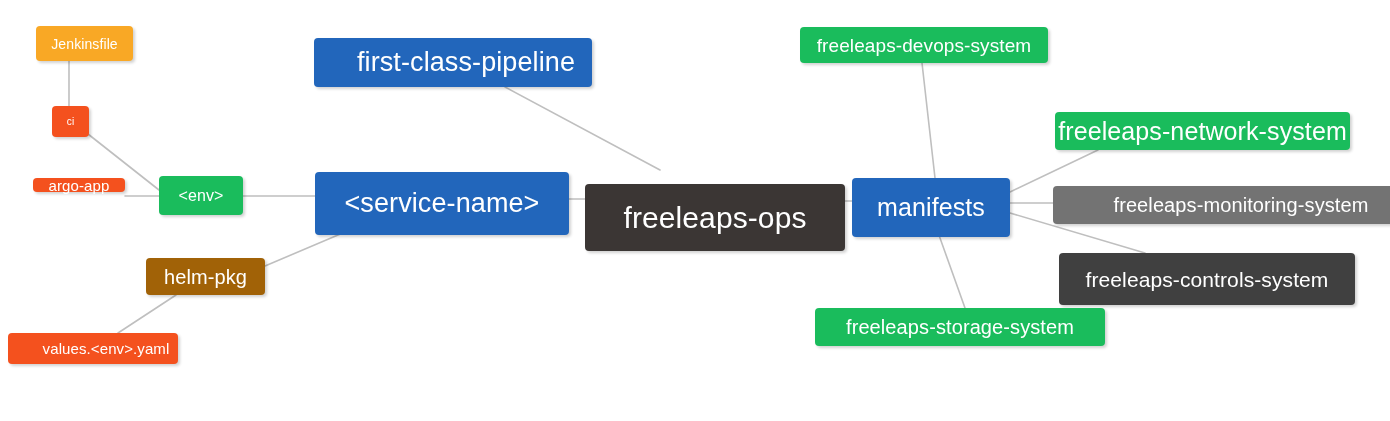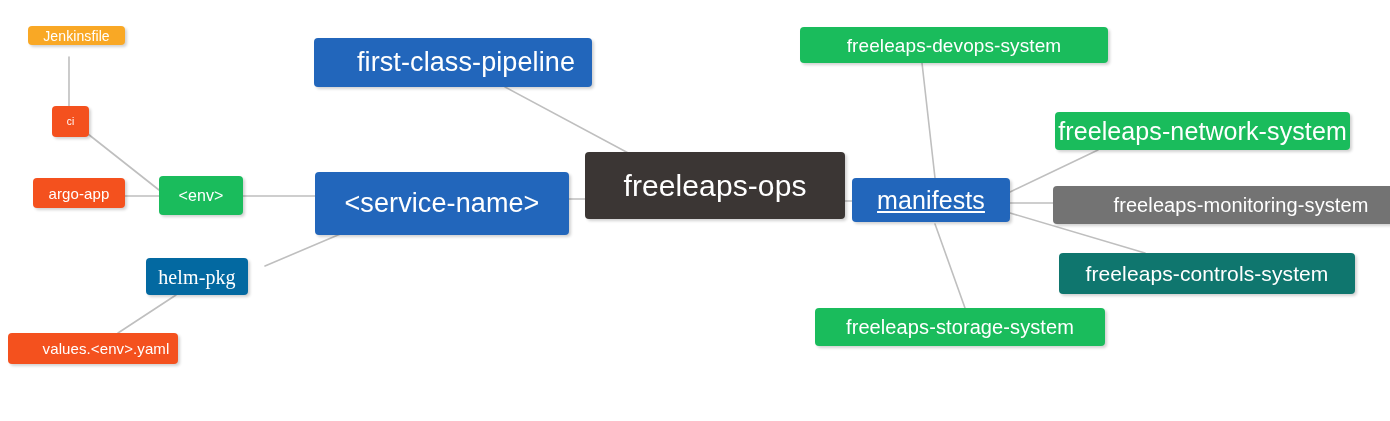--- a/index.html
+++ b/index.html
@@ -60,59 +60,59 @@
       <line x1="371" y1="221" x2="265" y2="266" stroke="#bfbfbf" stroke-width="1.6" stroke-linecap="round"></line>
       <line x1="176" y1="295" x2="118" y2="333" stroke="#bfbfbf" stroke-width="1.6" stroke-linecap="round"></line>
       <line x1="845" y1="201" x2="852" y2="201" stroke="#bfbfbf" stroke-width="1.6" stroke-linecap="round"></line>
       <line x1="935" y1="178" x2="922" y2="63" stroke="#bfbfbf" stroke-width="1.6" stroke-linecap="round"></line>
       <line x1="1010" y1="192" x2="1098" y2="150" stroke="#bfbfbf" stroke-width="1.6" stroke-linecap="round"></line>
       <line x1="1010" y1="203" x2="1053" y2="203" stroke="#bfbfbf" stroke-width="1.6" stroke-linecap="round"></line>
       <line x1="1010" y1="213" x2="1145" y2="253" stroke="#bfbfbf" stroke-width="1.6" stroke-linecap="round"></line>
       <line x1="935" y1="224" x2="965" y2="308" stroke="#bfbfbf" stroke-width="1.6" stroke-linecap="round"></line>
     </svg>
   <div id="node-layer">
-      <div class="node" style="left: 28px; top: 26px; width: 97px; height: 19px; background: rgb(249, 168, 37); font-size: 14px;">
+      <div class="node" style="left: 36px; top: 26px; width: 97px; height: 35px; background: rgb(249, 168, 37); font-size: 14px;">
         <span>Jenkinsfile</span>
       </div>
       <div class="node" style="left: 52px; top: 106px; width: 37px; height: 31px; background: rgb(244, 81, 30); font-size: 10px;">
         <span>ci</span>
       </div>
-      <div class="node" style="left: 33px; top: 178px; width: 92px; height: 30px; background: rgb(244, 81, 30); font-size: 15px; text-align: center;">
+      <div class="node" style="left: 33px; top: 178px; width: 92px; height: 14px; background: rgb(244, 81, 30); font-size: 15px; text-align: center;">
         <span>argo-app</span>
       </div>
       <div class="node" style="left: 159px; top: 176px; width: 84px; height: 39px; background: rgb(26, 188, 92); font-size: 16px;">
         <span>&lt;env&gt;</span>
       </div>
       <div class="node" style="left: 314px; top: 38px; width: 278px; height: 49px; background: rgb(34, 102, 187); font-size: 27px; padding-left: 36px;">
         <span>first-class-pipeline</span>
       </div>
       <div class="node" style="left: 315px; top: 172px; width: 254px; height: 63px; background: rgb(34, 102, 187); font-size: 27px;">
         <span>&lt;service-name&gt;</span>
       </div>
-      <div class="node" style="left: 585px; top: 152px; width: 260px; height: 67px; background: rgb(59, 54, 52); font-size: 30px;">
+      <div class="node" style="left: 585px; top: 184px; width: 260px; height: 67px; background: rgb(59, 54, 52); font-size: 30px;">
         <span>freeleaps-ops</span>
       </div>
-      <div class="node" style="left: 852px; top: 178px; width: 158px; height: 44px; background: rgb(34, 102, 187); font-size: 25px; text-decoration: underline;">
+      <div class="node" style="left: 852px; top: 178px; width: 158px; height: 59px; background: rgb(34, 102, 187); font-size: 25px;">
         <span>manifests</span>
       </div>
-      <div class="node" style="left: 146px; top: 258px; width: 102px; height: 37px; background: #0369a1; font-size: 20px; font-family: Liberation Serif, serif;">
+      <div class="node" style="left: 146px; top: 258px; width: 119px; height: 37px; background: #a16207; font-size: 20px;">
         <span>helm-pkg</span>
       </div>
       <div class="node" style="left: 8px; top: 333px; width: 170px; height: 31px; background: rgb(244, 81, 30); font-size: 15px; padding-left: 36px;">
         <span>values.&lt;env&gt;.yaml</span>
       </div>
-      <div class="node" style="left: 800px; top: 27px; width: 308px; height: 36px; background: rgb(26, 188, 92); font-size: 19px;">
+      <div class="node" style="left: 800px; top: 27px; width: 248px; height: 36px; background: rgb(26, 188, 92); font-size: 19px;">
         <span>freeleaps-devops-system</span>
       </div>
       <div class="node" style="left: 1055px; top: 112px; width: 295px; height: 38px; background: rgb(26, 188, 92); font-size: 25px;">
         <span>freeleaps-network-system</span>
       </div>
       <div class="node" style="left: 1053px; top: 186px; width: 376px; height: 38px; background: #737373; font-size: 20px;">
         <span>freeleaps-monitoring-system</span>
       </div>
-      <div class="node" style="left: 1059px; top: 253px; width: 296px; height: 41px; background: #0f766e; font-size: 21px;">
+      <div class="node" style="left: 1059px; top: 253px; width: 296px; height: 52px; background: #404040; font-size: 21px;">
         <span>freeleaps-controls-system</span>
       </div>
       <div class="node" style="left: 815px; top: 308px; width: 290px; height: 38px; background: rgb(26, 188, 92); font-size: 20px;">
         <span>freeleaps-storage-system</span>
       </div>
     </div>
 </div>
 
 </body></html>

